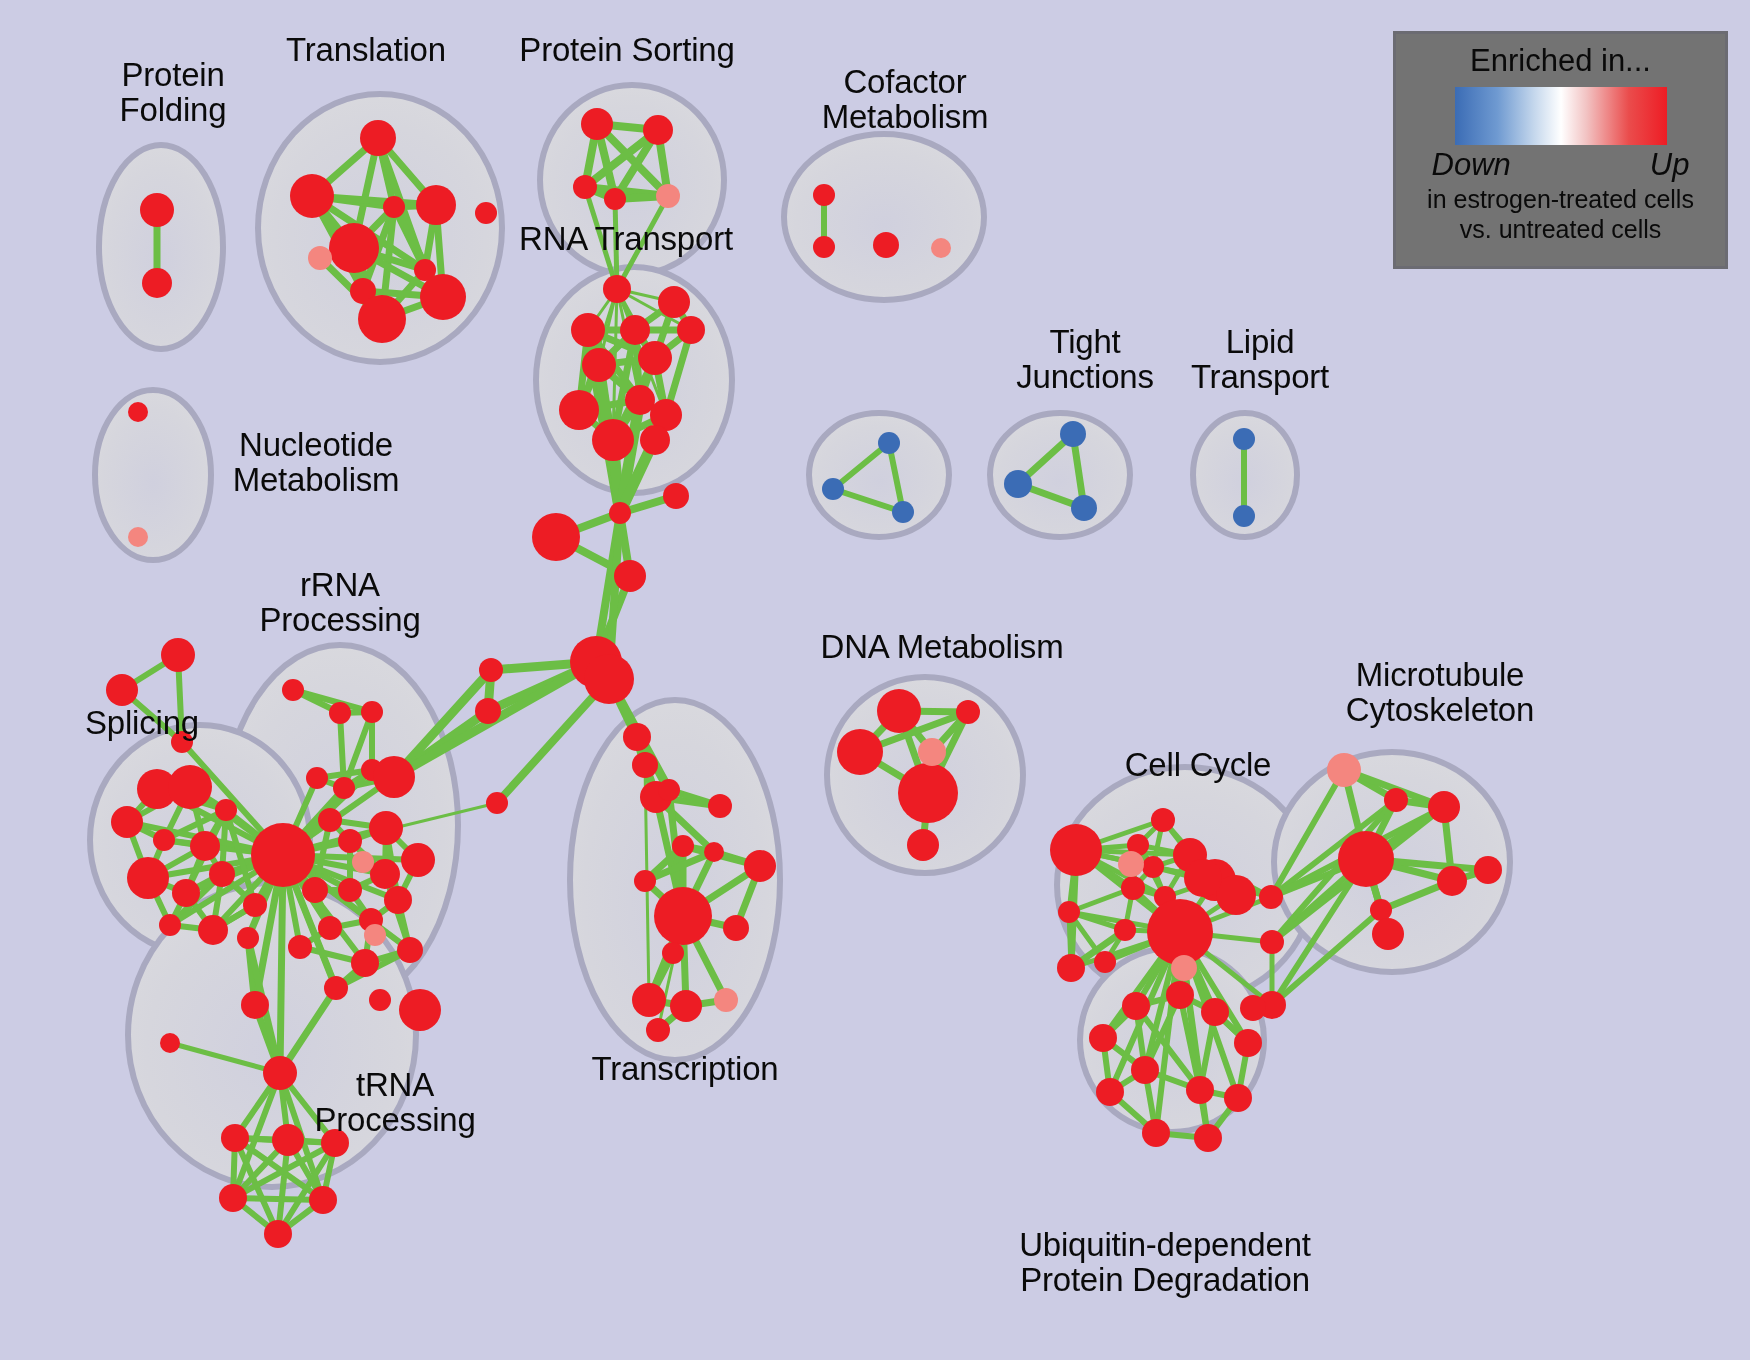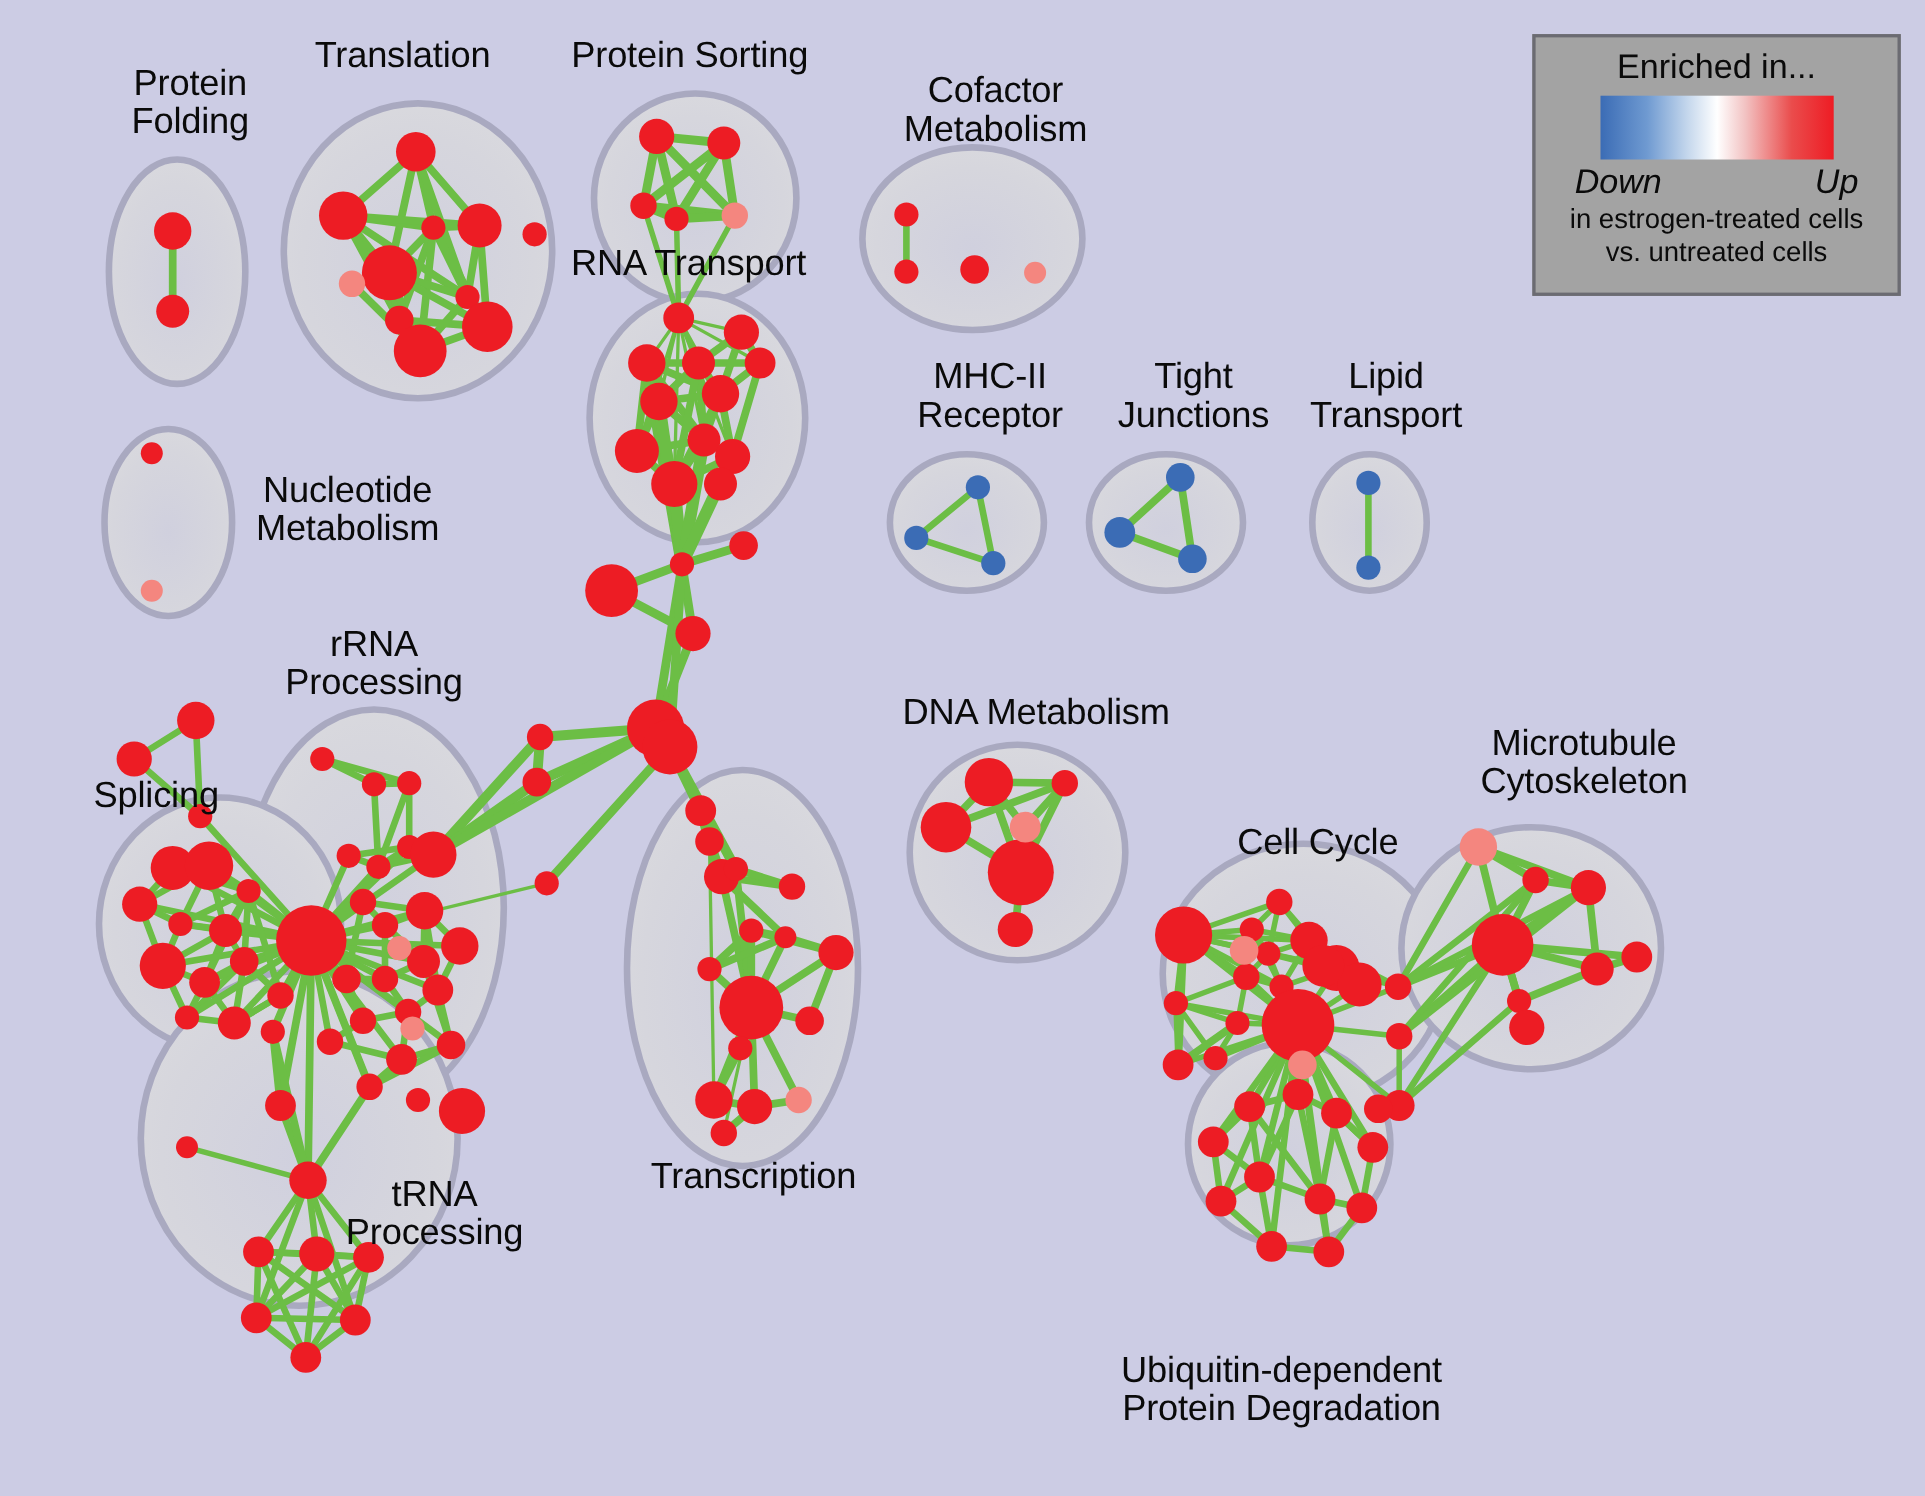--- a/index.html
+++ b/index.html
@@ -24,21 +24,21 @@
     letter-spacing:-0.2px;
     pointer-events:none;
     font-family:"Liberation Sans", sans-serif;
   }
 
   
   #legend{
     position:absolute;
     left:1393px;top:31px;
     width:335px;height:238px;
-    background:#a3a3a3;
+    background:#737373;
     border:3px solid #6b6b72;
     box-sizing:border-box;
     display:flex;flex-direction:column;align-items:center;
     padding-top:9px;
   }
   #legend .lg-title{
     font-size:31px;color:#0a0a0a;margin-bottom:8px;
     font-family:"Liberation Sans", sans-serif;
   }
   #legend .lg-bar{
@@ -745,22 +745,20 @@
 
   <div class="cluster-label" style="left:78px;top:58px;width:190px;">Protein
 Folding</div>
   <div class="cluster-label" style="left:251px;top:33px;width:230px;">Translation</div>
   <div class="cluster-label" style="left:492px;top:33px;width:270px;">Protein Sorting</div>
   <div class="cluster-label" style="left:790px;top:65px;width:230px;">Cofactor
 Metabolism</div>
   <div class="cluster-label" style="left:496px;top:222px;width:260px;">RNA Transport</div>
   <div class="cluster-label" style="left:196px;top:428px;width:240px;">Nucleotide
 Metabolism</div>
-  <div class="cluster-label" style="left:800px;top:325px;width:200px;">MHC-II
-Receptor</div>
   <div class="cluster-label" style="left:985px;top:325px;width:200px;">Tight
 Junctions</div>
   <div class="cluster-label" style="left:1160px;top:325px;width:200px;">Lipid
 Transport</div>
   <div class="cluster-label" style="left:240px;top:568px;width:200px;">rRNA
 Processing</div>
   <div class="cluster-label" style="left:52px;top:706px;width:180px;">Splicing</div>
   <div class="cluster-label" style="left:290px;top:1068px;width:210px;">tRNA
 Processing</div>
   <div class="cluster-label" style="left:560px;top:1052px;width:250px;">Transcription</div>

